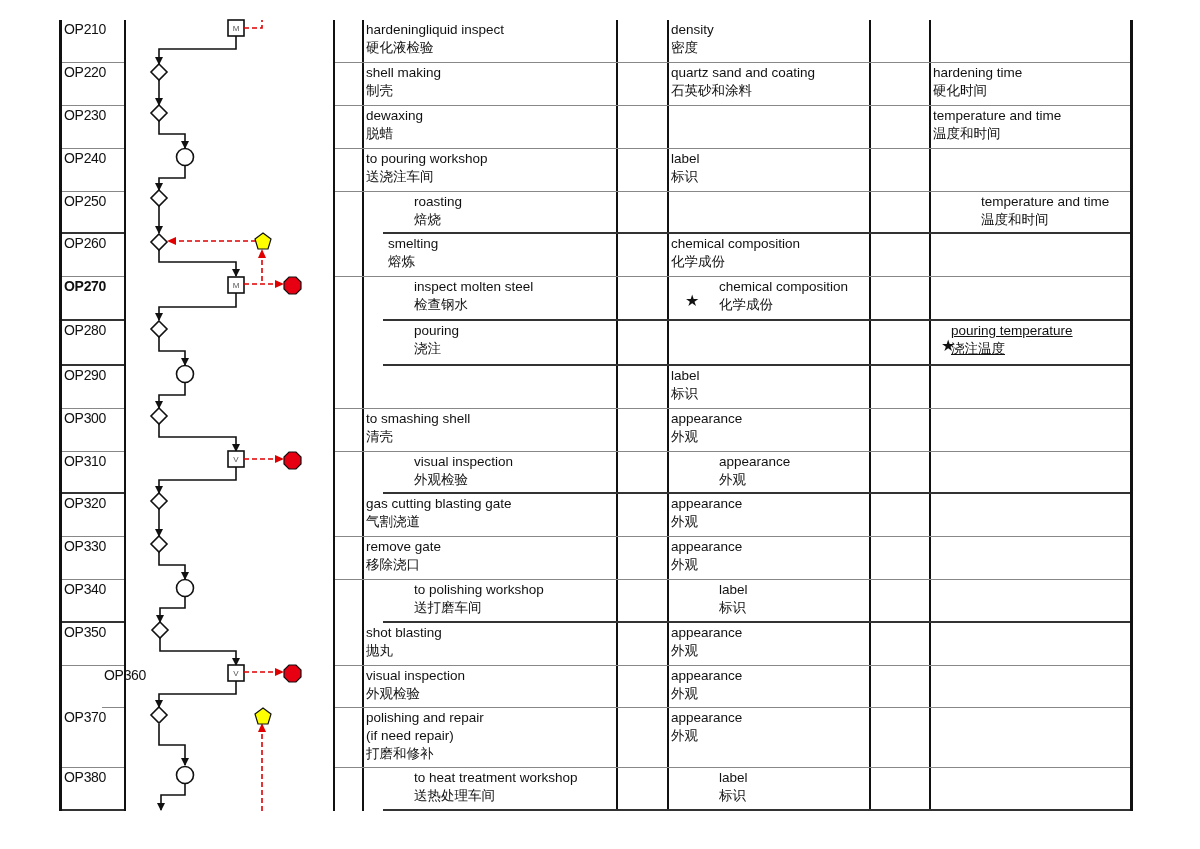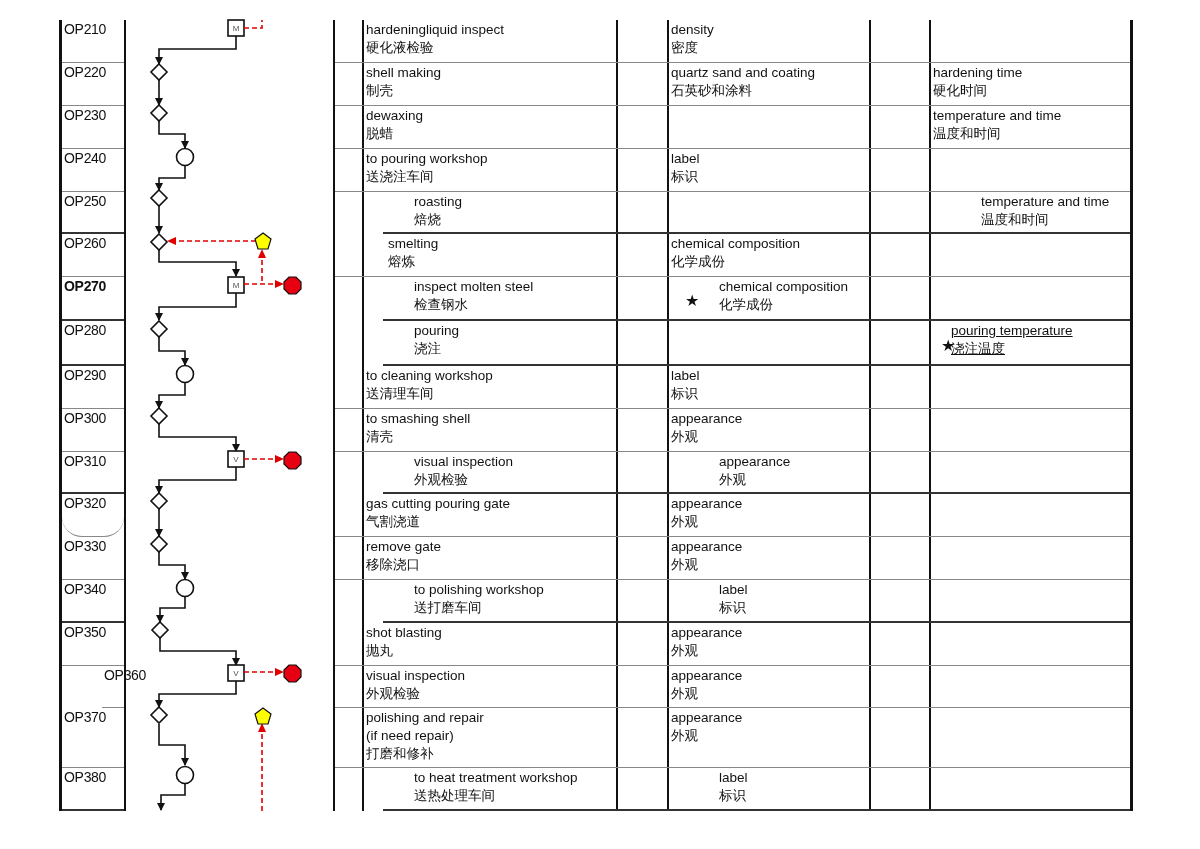--- a/index.html
+++ b/index.html
@@ -49,21 +49,21 @@
     </div>
     <div class="oprow" style="top: 346px; height: 43px;">
       <span>OP290</span>
     </div>
     <div class="oprow" style="top: 389px; height: 43px;">
       <span>OP300</span>
     </div>
     <div class="oprow strong" style="top: 432px; height: 42px;">
       <span>OP310</span>
     </div>
-    <div class="oprow" style="top: 474px; height: 43px; border-radius: 20px;">
+    <div class="oprow" style="top: 474px; height: 43px;">
       <span>OP320</span>
     </div>
     <div class="oprow" style="top: 517px; height: 43px;">
       <span>OP330</span>
     </div>
     <div class="oprow strong" style="top: 560px; height: 43px;">
       <span>OP340</span>
     </div>
     <div class="oprow" style="top: 603px; height: 43px;">
       <span>OP350</span>
@@ -237,42 +237,40 @@
     </div>
     <div class="trow strong" style="top: 301px; height: 45px;">
       <div class="cell" style="left: 31px;">pouring
 浇注</div>
       <div class="cell" style="left: 336px;"></div>
       <div class="cell" style="left: 568px; text-decoration: underline;">pouring temperature
 浇注温度</div>
       <div class="star" style="left: 558px; top: 14.5px;">★</div>
     </div>
     <div class="trow" style="top: 346px; height: 43px;">
-      <div class="cell" style="left: 31px;">to cleaning workshop
-送清理车间</div>
       <div class="cell" style="left: 336px;">label
 标识</div>
       <div class="cell" style="left: 598px;"></div>
     </div>
     <div class="trow" style="top: 389px; height: 43px;">
       <div class="cell" style="left: 31px;">to smashing shell
 清壳</div>
       <div class="cell" style="left: 336px;">appearance
 外观</div>
       <div class="cell" style="left: 598px;"></div>
     </div>
     <div class="trow strong" style="top: 432px; height: 42px;">
       <div class="cell" style="left: 31px;">visual inspection
 外观检验</div>
       <div class="cell" style="left: 336px;">appearance
 外观</div>
       <div class="cell" style="left: 598px;"></div>
     </div>
     <div class="trow" style="top: 474px; height: 43px;">
-      <div class="cell" style="left: 31px;">gas cutting pouring gate
+      <div class="cell" style="left: 31px;">gas cutting blasting gate
 气割浇道</div>
       <div class="cell" style="left: 336px;">appearance
 外观</div>
       <div class="cell" style="left: 598px;"></div>
     </div>
     <div class="trow" style="top: 517px; height: 43px;">
       <div class="cell" style="left: 31px;">remove gate
 移除浇口</div>
       <div class="cell" style="left: 336px;">appearance
 外观</div>

